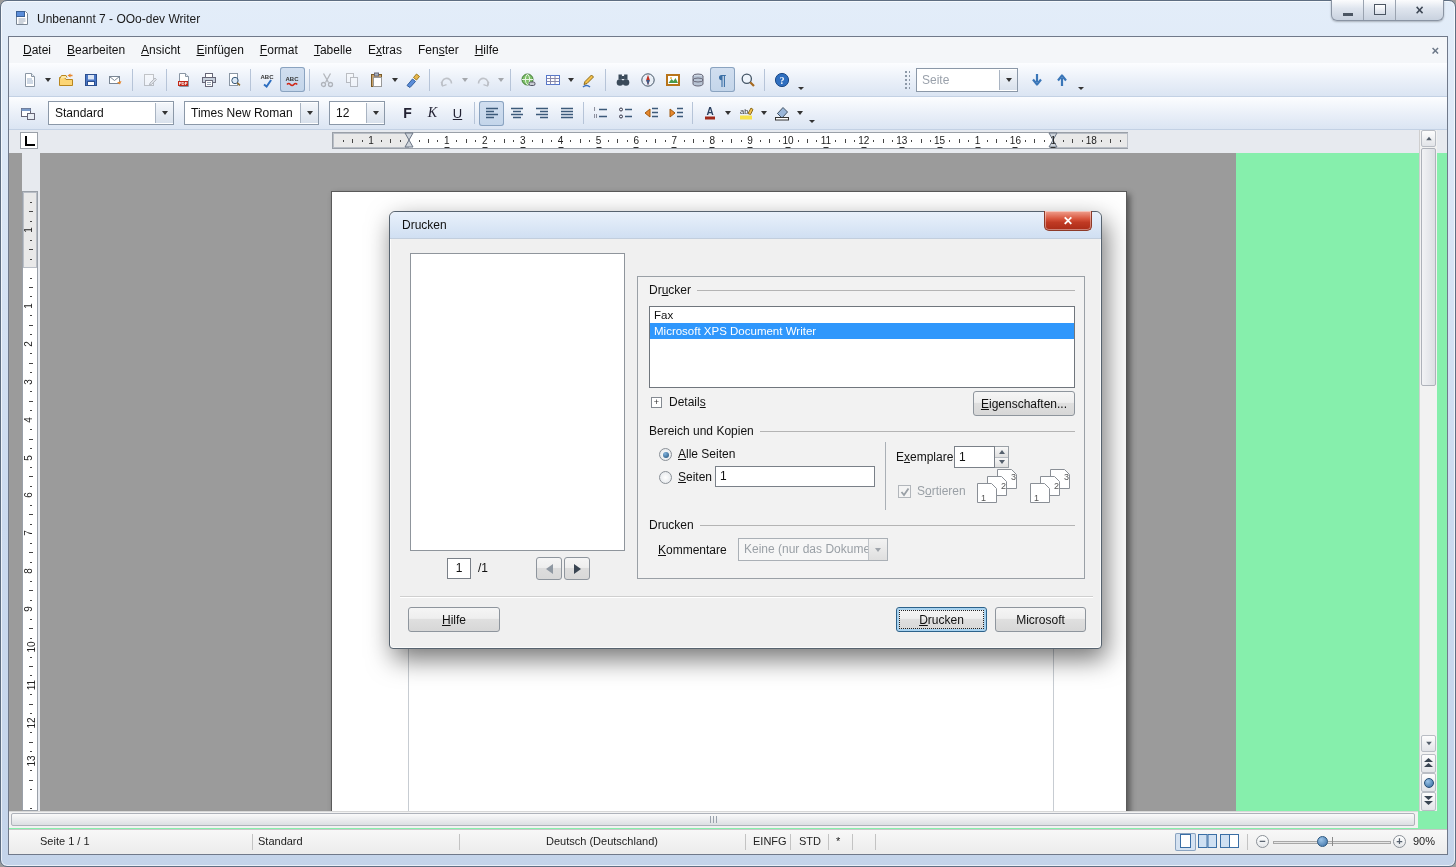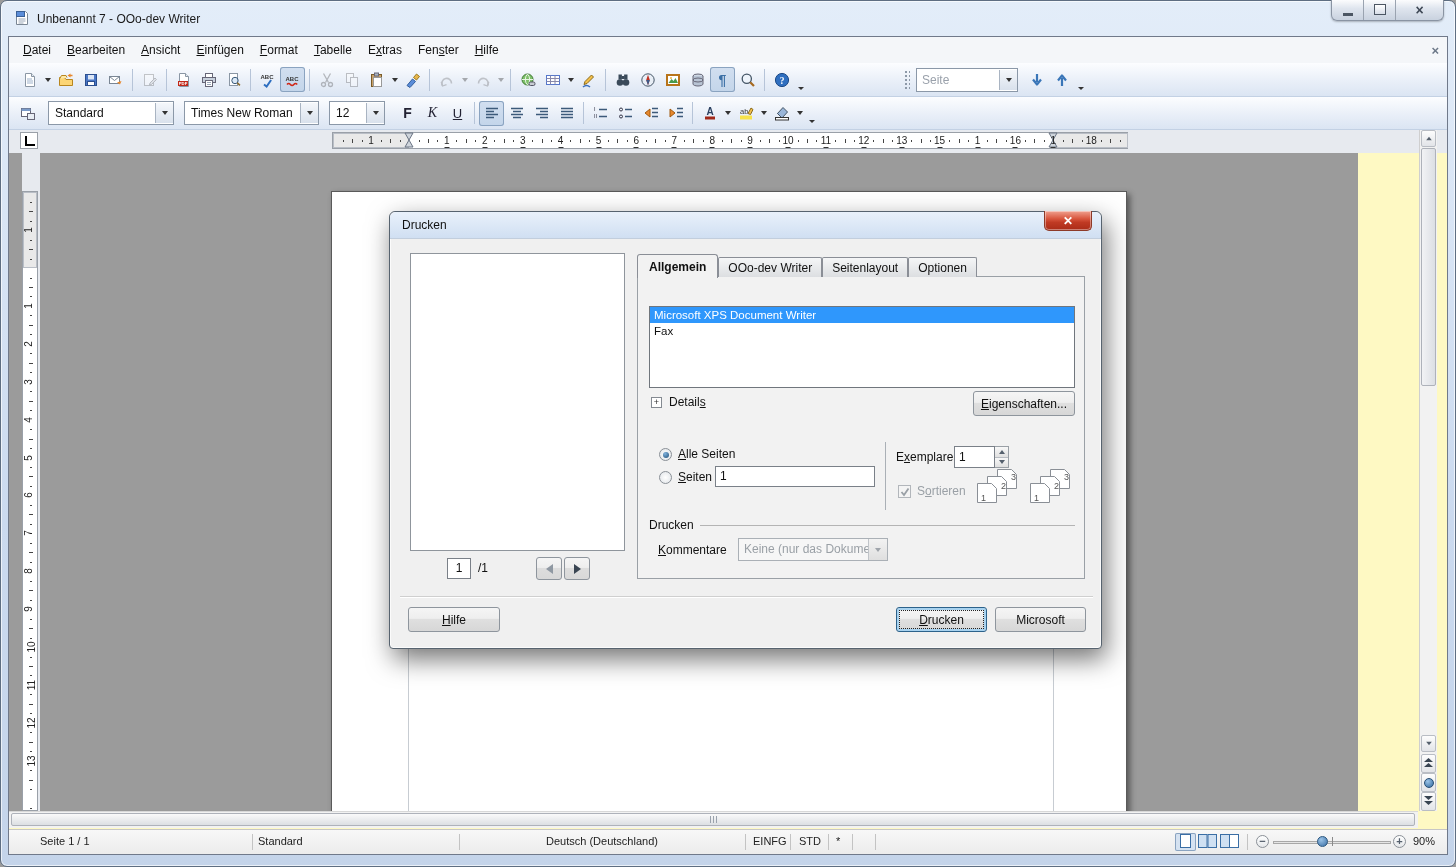--- a/index.html
+++ b/index.html
@@ -8,21 +8,21 @@
   .frame{position:absolute;inset:0;border-radius:7px;background:linear-gradient(#e3edf9,#cbdaef 60%,#c4d4ea);border:1px solid #5e6e82;box-shadow:inset 0 0 0 1px rgba(255,255,255,.65);}
   .titlebar{position:absolute;left:14px;top:8px;height:22px;display:flex;align-items:center;gap:7px;}
   .title{font-size:12px;color:#1a1a1a;white-space:nowrap;}
   .winbtns{position:absolute;top:-1px;right:12px;display:flex;border:1px solid #8a94a3;border-top:none;border-radius:0 0 6px 6px;overflow:hidden;background:linear-gradient(#ffffff,#dfe5ee 45%,#c9d2df);box-shadow:0 1px 2px rgba(0,0,0,.25);}
   .winbtn{width:31px;height:21px;display:flex;align-items:center;justify-content:center;border-right:1px solid #9aa3b0;cursor:default;}
   .winbtn:last-child{border-right:none;width:47px;}
   .g-min{width:10px;height:3px;background:#4c5663;margin-top:9px;}
   .g-max{width:10px;height:9px;border:1px solid #4c5663;background:linear-gradient(#fff,#d8dee8);}
   .g-close{font-size:14px;font-weight:bold;color:#3f4956;line-height:1;}
   
-  .client{position:absolute;left:8px;top:36px;width:1440px;height:819px;background:#fef9c3;border:1px solid #70798a;box-sizing:border-box;}
+  .client{position:absolute;left:8px;top:36px;width:1440px;height:819px;background:#86efac;border:1px solid #70798a;box-sizing:border-box;}
   .menubar{position:absolute;left:0;top:0;width:1438px;height:26px;background:#f4f6f9;display:flex;align-items:center;padding-left:6px;box-sizing:border-box;}
   .mitem{padding:4px 8px;color:#111;}
   .mitem u{text-decoration:underline;}
   .doc-close{margin-left:auto;margin-right:8px;color:#6b7787;font-size:13px;font-weight:bold;}
   .toolbar{position:absolute;left:0;width:1438px;background:linear-gradient(#fcfdff,#e9eff8 55%,#dbe5f3);border-bottom:1px solid #c3d1e4;display:flex;align-items:center;box-sizing:border-box;}
   .tb1{top:26px;height:34px;padding-left:8px;}
   .tb2{top:60px;height:33px;padding-left:6px;}
   .tbtn{width:25px;height:25px;display:flex;align-items:center;justify-content:center;border-radius:3px;flex:none;}
   .tbtn svg{display:block;}
   .pressed{background:linear-gradient(#d2dff0,#c3d5ea);box-shadow:inset 0 0 0 1px #8aa3c0;}
@@ -46,21 +46,21 @@
   .rmargin{position:absolute;top:0;height:15px;background:#e9e9e9;border:1px solid #b9bec6;box-sizing:border-box;}
   .tick{position:absolute;top:7px;width:1px;height:2px;background:#444;}
   .tick.half{top:6px;height:4px;}
   .tick.v{left:7px;top:auto;width:2px;height:1px;}
   .tick.v.half{left:6px;width:4px;}
   .rnum{position:absolute;top:1px;transform:translateX(-50%);font-size:10px;color:#222;line-height:13px;}
   .rnum.v{top:auto;left:3px;transform:translateY(-50%) rotate(-90deg);transform-origin:center;}
   .tabmark{position:absolute;bottom:0;width:5px;height:1px;background:#333;transform:translateX(-50%);}
   .indent-marker{position:absolute;top:-1px;}
   
-  .workarea{position:absolute;left:0;top:116px;width:1349px;height:658px;background:#9b9b9b;overflow:hidden;}
+  .workarea{position:absolute;left:0;top:116px;width:1227px;height:658px;background:#9b9b9b;overflow:hidden;}
   .vruler{position:absolute;left:13px;top:0;width:18px;height:658px;background:#e7eaef;}
   .vruler .white{position:absolute;left:0;top:38px;width:16px;height:620px;background:#fff;border:1px solid #9aa0a8;box-sizing:border-box;}
   .page{position:absolute;left:322px;top:38px;width:794px;height:640px;background:#fff;border:1px solid #5a5a5a;box-shadow:3px 3px 6px rgba(0,0,0,.45);}
   .guides{position:absolute;left:76px;top:76px;width:644px;height:600px;border:1px solid #c7ccd2;border-bottom:none;}
   
   .vscroll{position:absolute;left:1410px;top:93px;width:18px;height:681px;background:#f2f2f2;border-left:1px solid #cfcfcf;box-sizing:border-box;}
   .sbtn{position:absolute;left:1px;width:15px;height:17px;background:linear-gradient(#fdfdfd,#e2e4e8);border:1px solid #b9bdc4;border-radius:2px;display:flex;align-items:center;justify-content:center;box-sizing:border-box;}
   .tri-up{width:0;height:0;border-left:4px solid transparent;border-right:4px solid transparent;border-bottom:5px solid #55606d;}
   .tri-down{width:0;height:0;border-left:4px solid transparent;border-right:4px solid transparent;border-top:5px solid #55606d;}
   .tri-s{transform:scale(.7);}
@@ -787,36 +787,38 @@
           <div class="preview"></div>
           <div class="pagebox">1</div>
           <span class="pagetotal">/1</span>
           <div class="navbtn" style="left:142px;">
               <i class="tri-left"></i>
             </div>
           <div class="navbtn" style="left:170px;">
               <i class="tri-right"></i>
             </div>
 
-          <div class="tabs">
-              <span class="tab active">Allgemein</span>
-              <span class="tab">OOo-dev Writer</span>
-              <span class="tab">Seitenlayout</span>
-              <span class="tab">Optionen</span>
+          <div class="pane">
+
+            <div class="group" style="left:11px;top:6px;width:426px;">
+              <span class="gl">Dr<u>u</u>cker</span>
+                <i class="line"></i>
             </div>
-          <div class="pane">
-
             <div class="plist">
+                <div class="prow">Fax</div>
                 <div class="prow sel">Microsoft XPS Document Writer</div>
-                <div class="prow">Fax</div>
               </div>
             <div class="expander"><span>+</span></div>
             <span class="lbl" style="left:31px;top:118px;">Detail<u>s</u></span>
             <div class="btn" style="position:absolute;left:335px;top:114px;width:102px;height:25px;"><u>E</u>igenschaften...</div>
 
+            <div class="group" style="left:11px;top:147px;width:426px;">
+              <span class="gl">Bereich und Kopien</span>
+                <i class="line"></i>
+            </div>
             <span class="radio on" style="left:21px;top:171px;"></span>
             <span class="lbl" style="left:40px;top:170px;"><u>A</u>lle Seiten</span>
             <span class="radio" style="left:21px;top:194px;"></span>
             <span class="lbl" style="left:40px;top:193px;"><u>S</u>eiten</span>
             <div class="field" style="left:77px;top:189px;width:160px;height:21px;">1</div>
             <i class="vline" style="left:247px;top:165px;height:68px;"></i>
             <span class="lbl" style="left:258px;top:173px;">E<u>x</u>emplare</span>
             <div class="spin" style="left:316px;top:169px;">
               <span class="spinfield">1</span>
               <span class="spinbtns">

